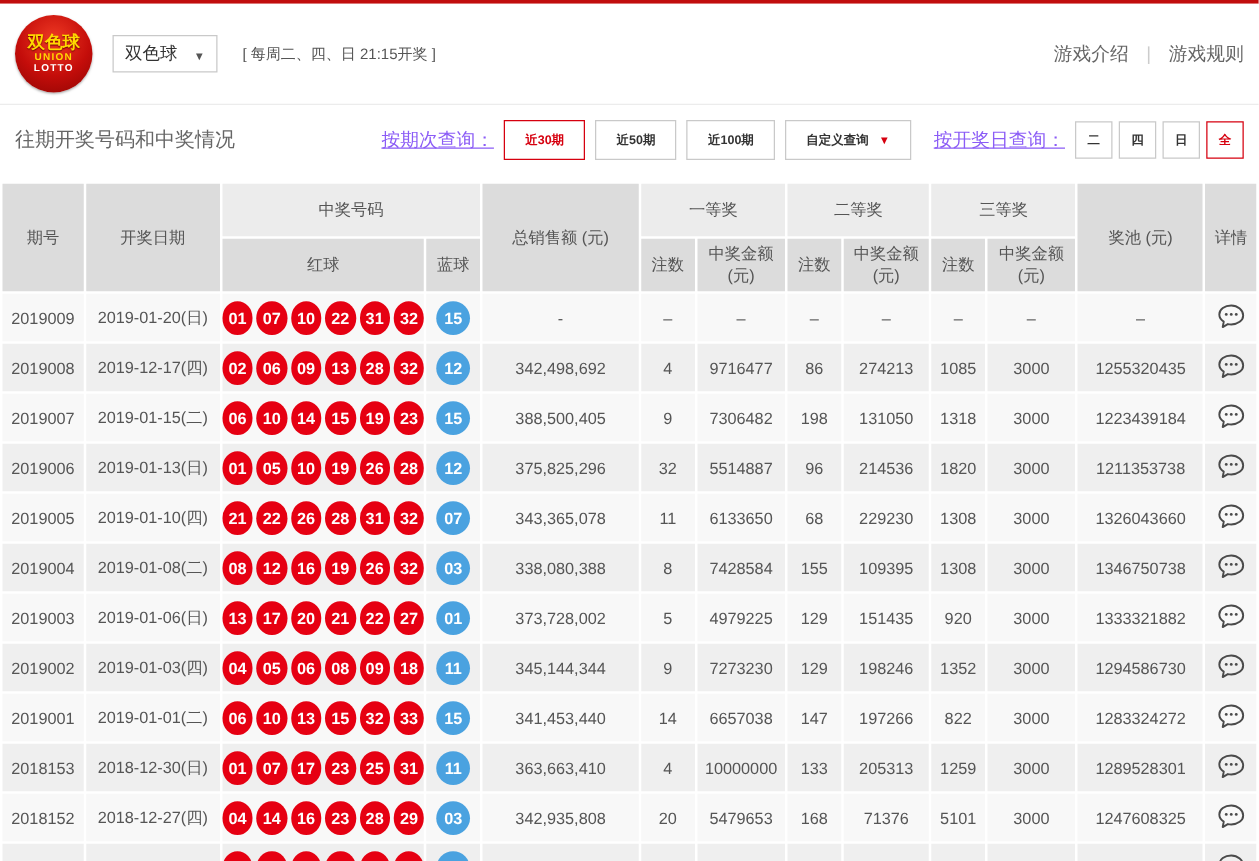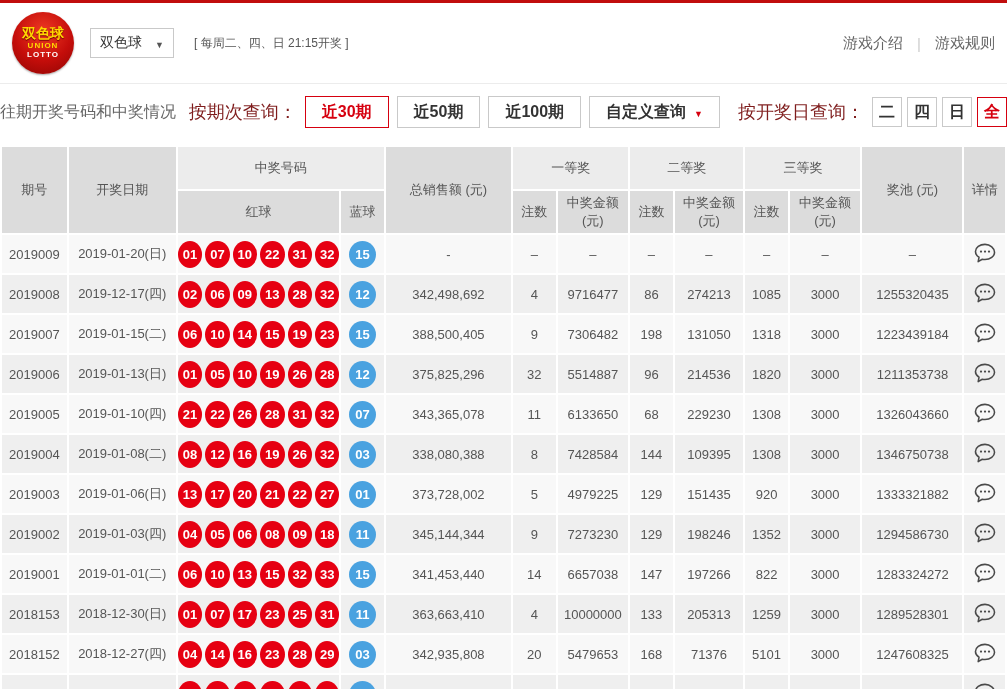--- a/index.html
+++ b/index.html
@@ -20,26 +20,26 @@
   .game-select { margin-left:16px; height:30px; min-width:84px; border:1px solid #c9c9c9; background:#fff;
     display:flex; align-items:center; justify-content:space-between; padding:0 9px; font-size:14px; color:#333; cursor:pointer;}
   .game-select .arrow::after, .dd .arrow::after { content:"▼"; font-size:9px; margin-left:8px; }
   .game-select .arrow::after { color:#555; }
   .draw-note { margin-left:20px; font-size:12px; color:#555; }
   .header-nav { margin-left:auto; font-size:15px; color:#666; display:flex; align-items:center; }
   .header-nav .lnk { cursor:pointer; }
   .header-nav .sep { color:#ccc; margin:0 14px; }
 
   
-  .filterbar { height:56px; display:flex; align-items:center; padding:0 0; }
+  .filterbar { height:56px; display:flex; align-items:center; padding:0 12px; }
   .fb-title { font-size:16px; color:#666; }
   .fb-right { margin-left:auto; display:flex; align-items:center; }
-  .fb-label { font-size:18px; color:#7f1d1d; margin-right:8px; }
+  .fb-label { font-size:15px; color:#8b5cf6; margin-right:8px;text-decoration:underline; }
   .btn { height:32px; padding:0 16px; background:#fff; border:1px solid #c9c9c9; color:#333;
-    font-size:16px; font-weight:bold; margin-right:8px; cursor:pointer;
+    font-size:10px; font-weight:bold; margin-right:8px; cursor:pointer;
     display:inline-flex; align-items:center; font-family:inherit;}
   .btn.active { border-color:#d6000f; color:#d6000f; }
   .btn.dd .arrow::after { color:#d6000f; }
   .daybtn { width:30px; height:30px; padding:0; justify-content:center; margin-right:5px; }
   .daybtn:last-child { margin-right:0; }
   .fb-label2 { margin-left:10px; }
 
   
   table { border-collapse:separate; border-spacing:2px; width:1007px; table-layout:fixed;
     margin-top:5px; }
@@ -313,21 +313,21 @@
             <span class="ball red">16</span>
             <span class="ball red">19</span>
             <span class="ball red">26</span>
             <span class="ball red">32</span>
           </div>
         </td>
     <td><span class="ball blue">03</span></td>
     <td>338,080,388</td>
     <td>8</td>
     <td>7428584</td>
-    <td>144</td>
+    <td>155</td>
     <td>109395</td>
     <td>1308</td>
     <td>3000</td>
     <td>1346750738</td>
     <td>
       <span class="bubble">
         <svg width="22" height="20" viewBox="0 0 24 22">
           <path d="M12 1.5 C6.2 1.5 1.5 5 1.5 9.4 c0 2.5 1.5 4.8 3.9 6.3 L4.5 20.5 l4.5-2.6 c1 .2 2 .3 3 .3 5.8 0 10.5-3.5 10.5-7.9 S17.8 1.5 12 1.5 Z" fill="none" stroke="#4a4a4a" stroke-width="1.7" stroke-linejoin="round"></path>
           <circle cx="7.6" cy="9.4" r="1.25" fill="#4a4a4a"></circle>
           <circle cx="12" cy="9.4" r="1.25" fill="#4a4a4a"></circle>

